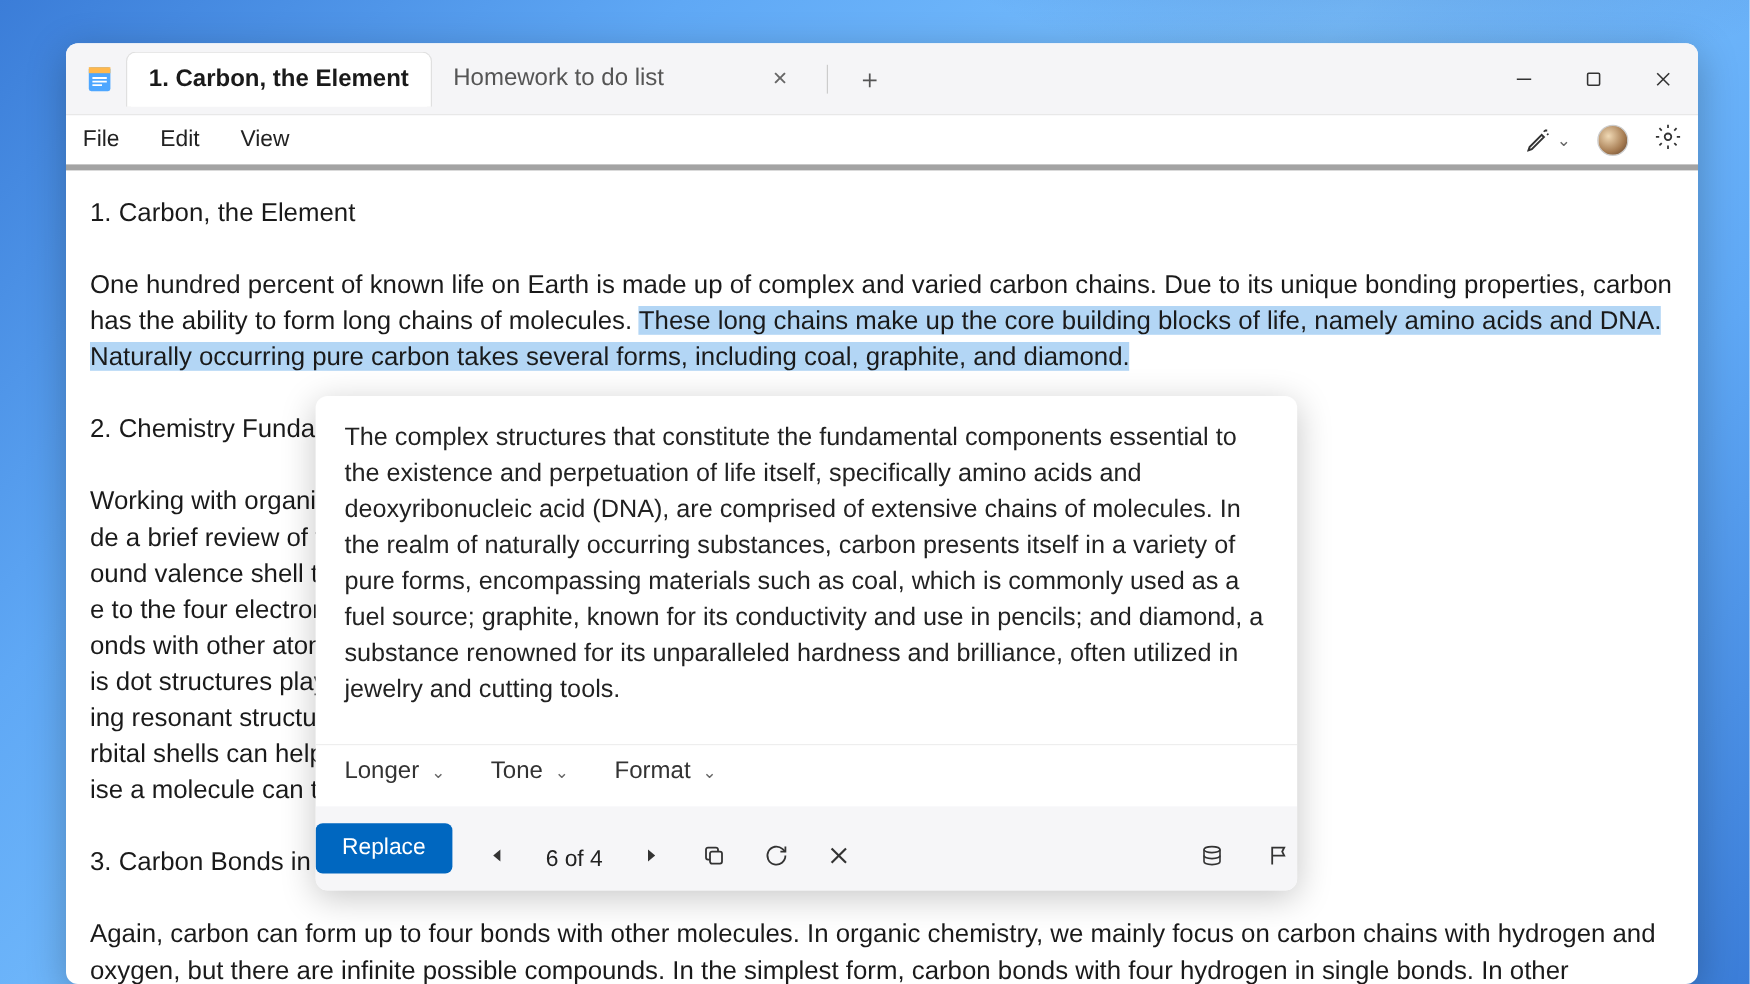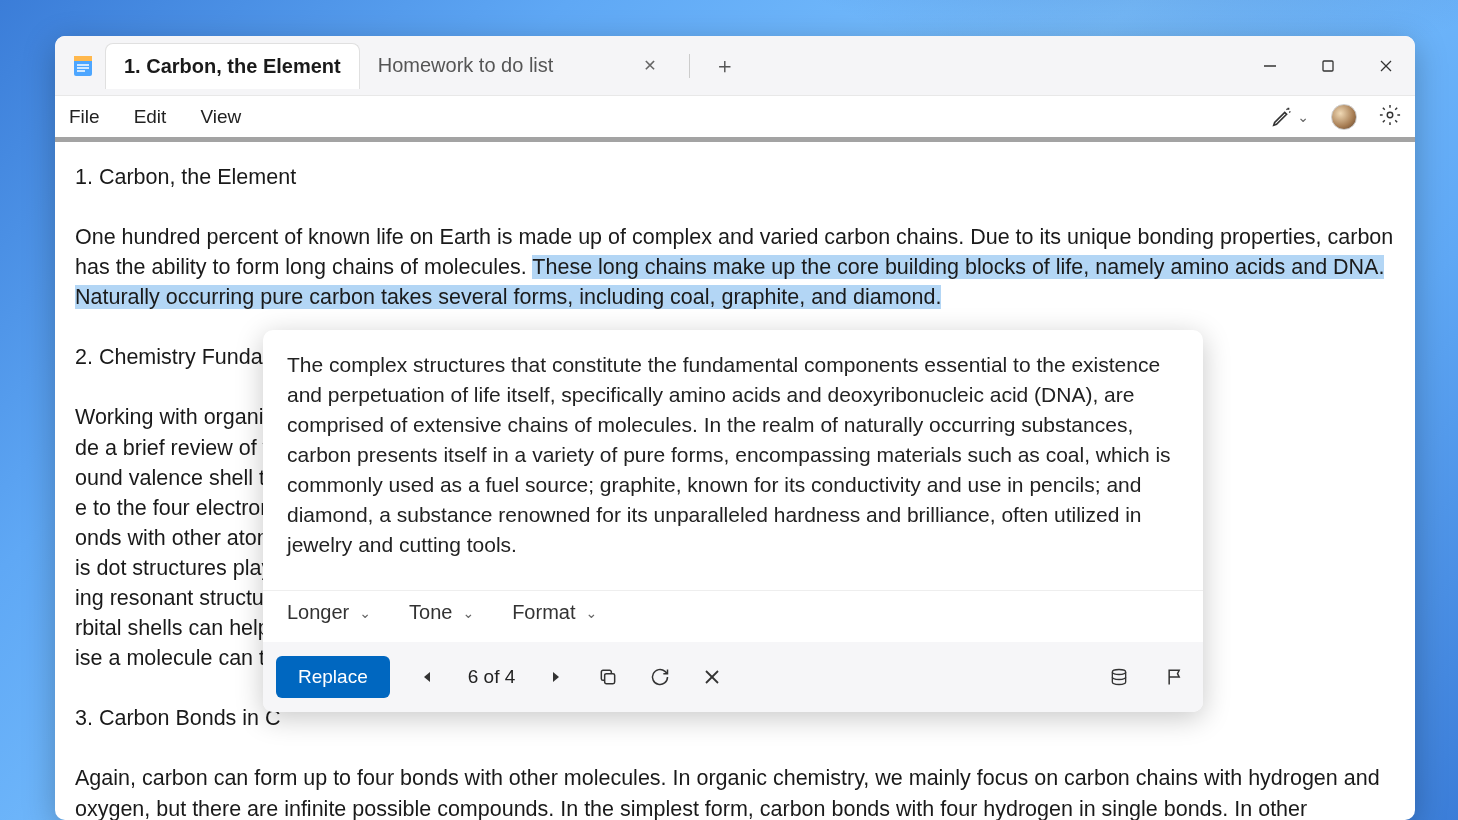--- a/index.html
+++ b/index.html
@@ -129,21 +129,21 @@
       position: relative;
     }
     .para { margin-bottom: 30px; }
     .selected {
       background: #b3d6f5;
     }
     .ai-popup {
       position: absolute;
       left: 263px;
       top: 330px;
-      width: 940px;
+      width: 818px;
       background: #fff;
       border-radius: 10px;
       box-shadow: 0 6px 28px rgba(0,0,0,0.22);
       overflow: hidden;
     }
     .ai-body {
       padding: 20px 24px 12px 24px;
       font-size: 21px;
       line-height: 1.43;
       color: #222;
@@ -163,23 +163,23 @@
       color: #333;
     }
     .chev { font-size: 14px; color: #666; }
     .ai-disclaimer {
       margin-left: auto;
       font-size: 18px;
       color: #888;
     }
     .ai-footer {
       background: #f6f6f8;
-      padding: 14px 13px;
-      display: flex;
-      align-items: center;
+      padding: 14px 0;
+      display: flex;
+      align-items: flex-end;
       gap: 22px;
     }
     .replace-btn {
       background: #0067c0;
       color: #fff;
       border: none;
       padding: 10px 22px;
       font-size: 19px;
       border-radius: 6px;
       font-weight: 500;

